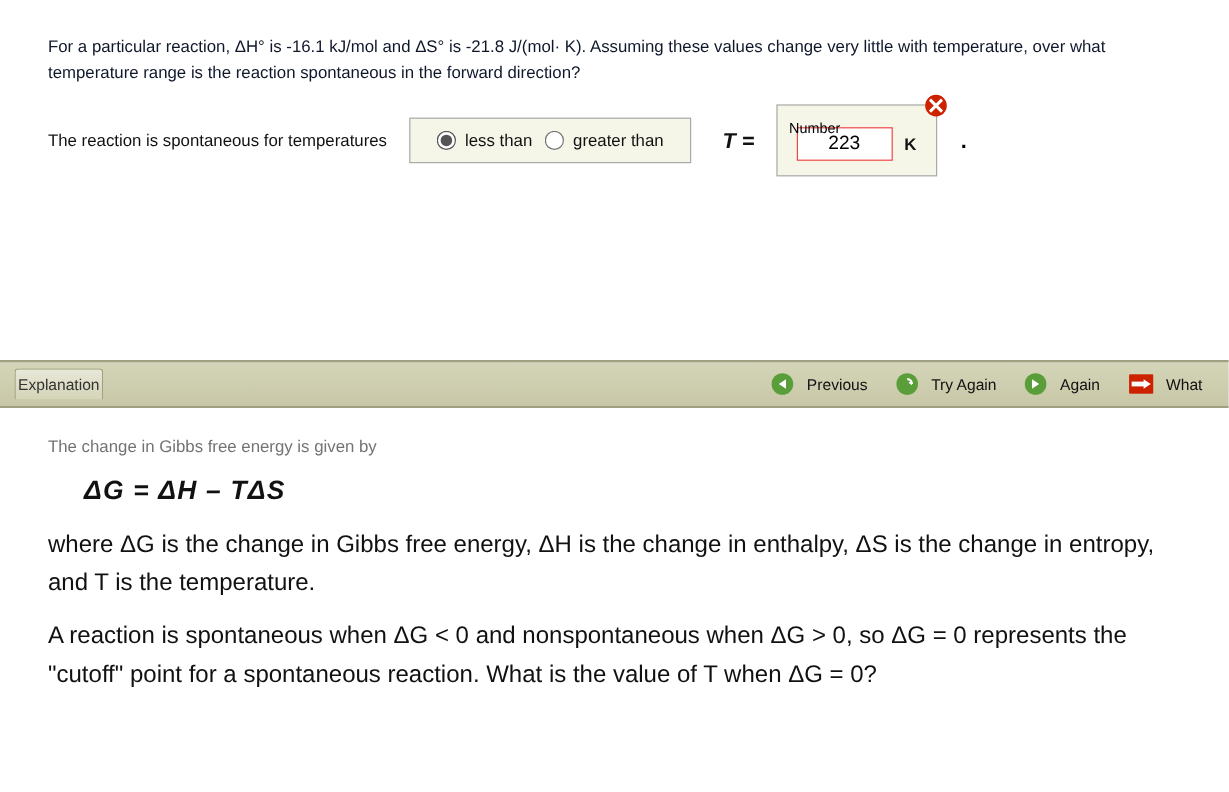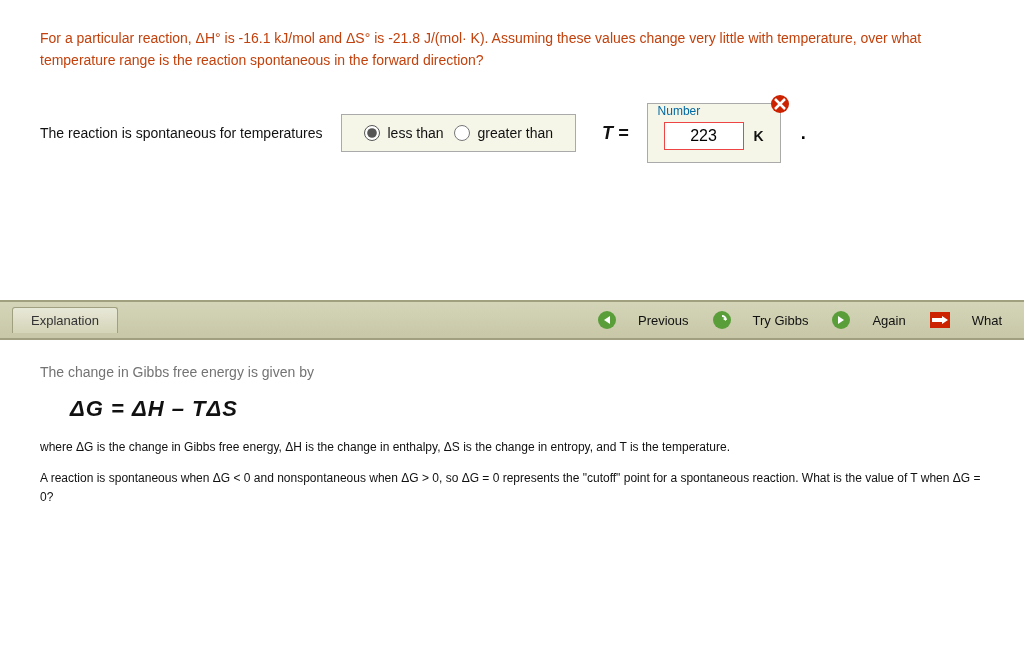--- a/index.html
+++ b/index.html
@@ -15,22 +15,22 @@
     
     .question-area {
       padding: 28px 40px 20px 40px;
       background: #fff;
       min-height: 300px;
     }
 
     .question-text {
       font-size: 14px;
       line-height: 1.55;
-      color: #c2410c;
-      margin-bottom: 32px;
+      color: #0f172a;
+      margin-bottom: 16px;
       max-width: 940px;
     }
 
     .answer-row {
       display: flex;
       align-items: center;
       gap: 18px;
       flex-wrap: wrap;
     }
 
@@ -78,24 +78,24 @@
       border: 1px solid #aaa;
       background: #f5f5e8;
       padding: 18px 16px 12px 16px;
       display: flex;
       align-items: center;
       gap: 10px;
     }
 
     .number-label {
       position: absolute;
-      top: 0;
+      top: 12px;
       left: 10px;
       font-size: 12px;
-      color: #0369a1;
+      color: #000000;
     }
 
     .number-input {
       border: 1px solid #ef4444;
       background: #fff;
       font-size: 16px;
       padding: 4px 8px;
       width: 80px;
       text-align: center;
       outline: none;
@@ -130,36 +130,36 @@
       border-bottom: 2px solid #a0a080;
       padding: 0 12px;
       height: 40px;
       gap: 4px;
     }
 
     .explanation-tab {
       background: linear-gradient(to bottom, #e8e8d8, #d4d4b8);
       border: 1px solid #a0a080;
       border-bottom: none;
-      padding: 5px 18px;
+      padding: 5px 2px;
       font-size: 13px;
       color: #333;
       border-radius: 3px 3px 0 0;
       margin-right: 8px;
       white-space: nowrap;
     }
 
     .nav-spacer {
       flex: 1;
     }
 
     .nav-btn {
       display: flex;
       align-items: center;
-      gap: 22px;
+      gap: 11px;
       padding: 4px 10px;
       font-size: 13px;
       color: #111;
       cursor: pointer;
       background: none;
       border: none;
       white-space: nowrap;
     }
 
     .icon-circle-green {
@@ -223,21 +223,21 @@
 
     .formula-text {
       font-size: 22px;
       font-weight: bold;
       font-style: italic;
       color: #111;
       letter-spacing: 1px;
     }
 
     .explanation-body {
-      font-size: 12px;
+      font-size: 20px;
       line-height: 1.6;
       color: #111;
       max-width: 960px;
     }
 
     .explanation-body p {
       margin-bottom: 12px;
     }
 
     .dot-period {
@@ -299,21 +299,21 @@
   </button>
 
 
   <button class="nav-btn">
     <span class="icon-circle-refresh">
       <svg width="12" height="12" viewBox="0 0 12 12">
         <path d="M6,2 A4,4 0 0,1 10,6" stroke="white" fill="none" stroke-width="1.8"></path>
         <polygon points="10,3 10,7 7,5" fill="white"></polygon>
       </svg>
     </span>
-    <span>Try Gibbs</span>
+    <span>Try Again</span>
   </button>
 
   <button class="nav-btn">
     <span class="icon-circle-green">
       <svg width="12" height="12" viewBox="0 0 12 12">
           <polygon points="3,2 9,6 3,10" fill="white"></polygon>
         </svg>
     </span>
     <span>Again</span>
   </button>

